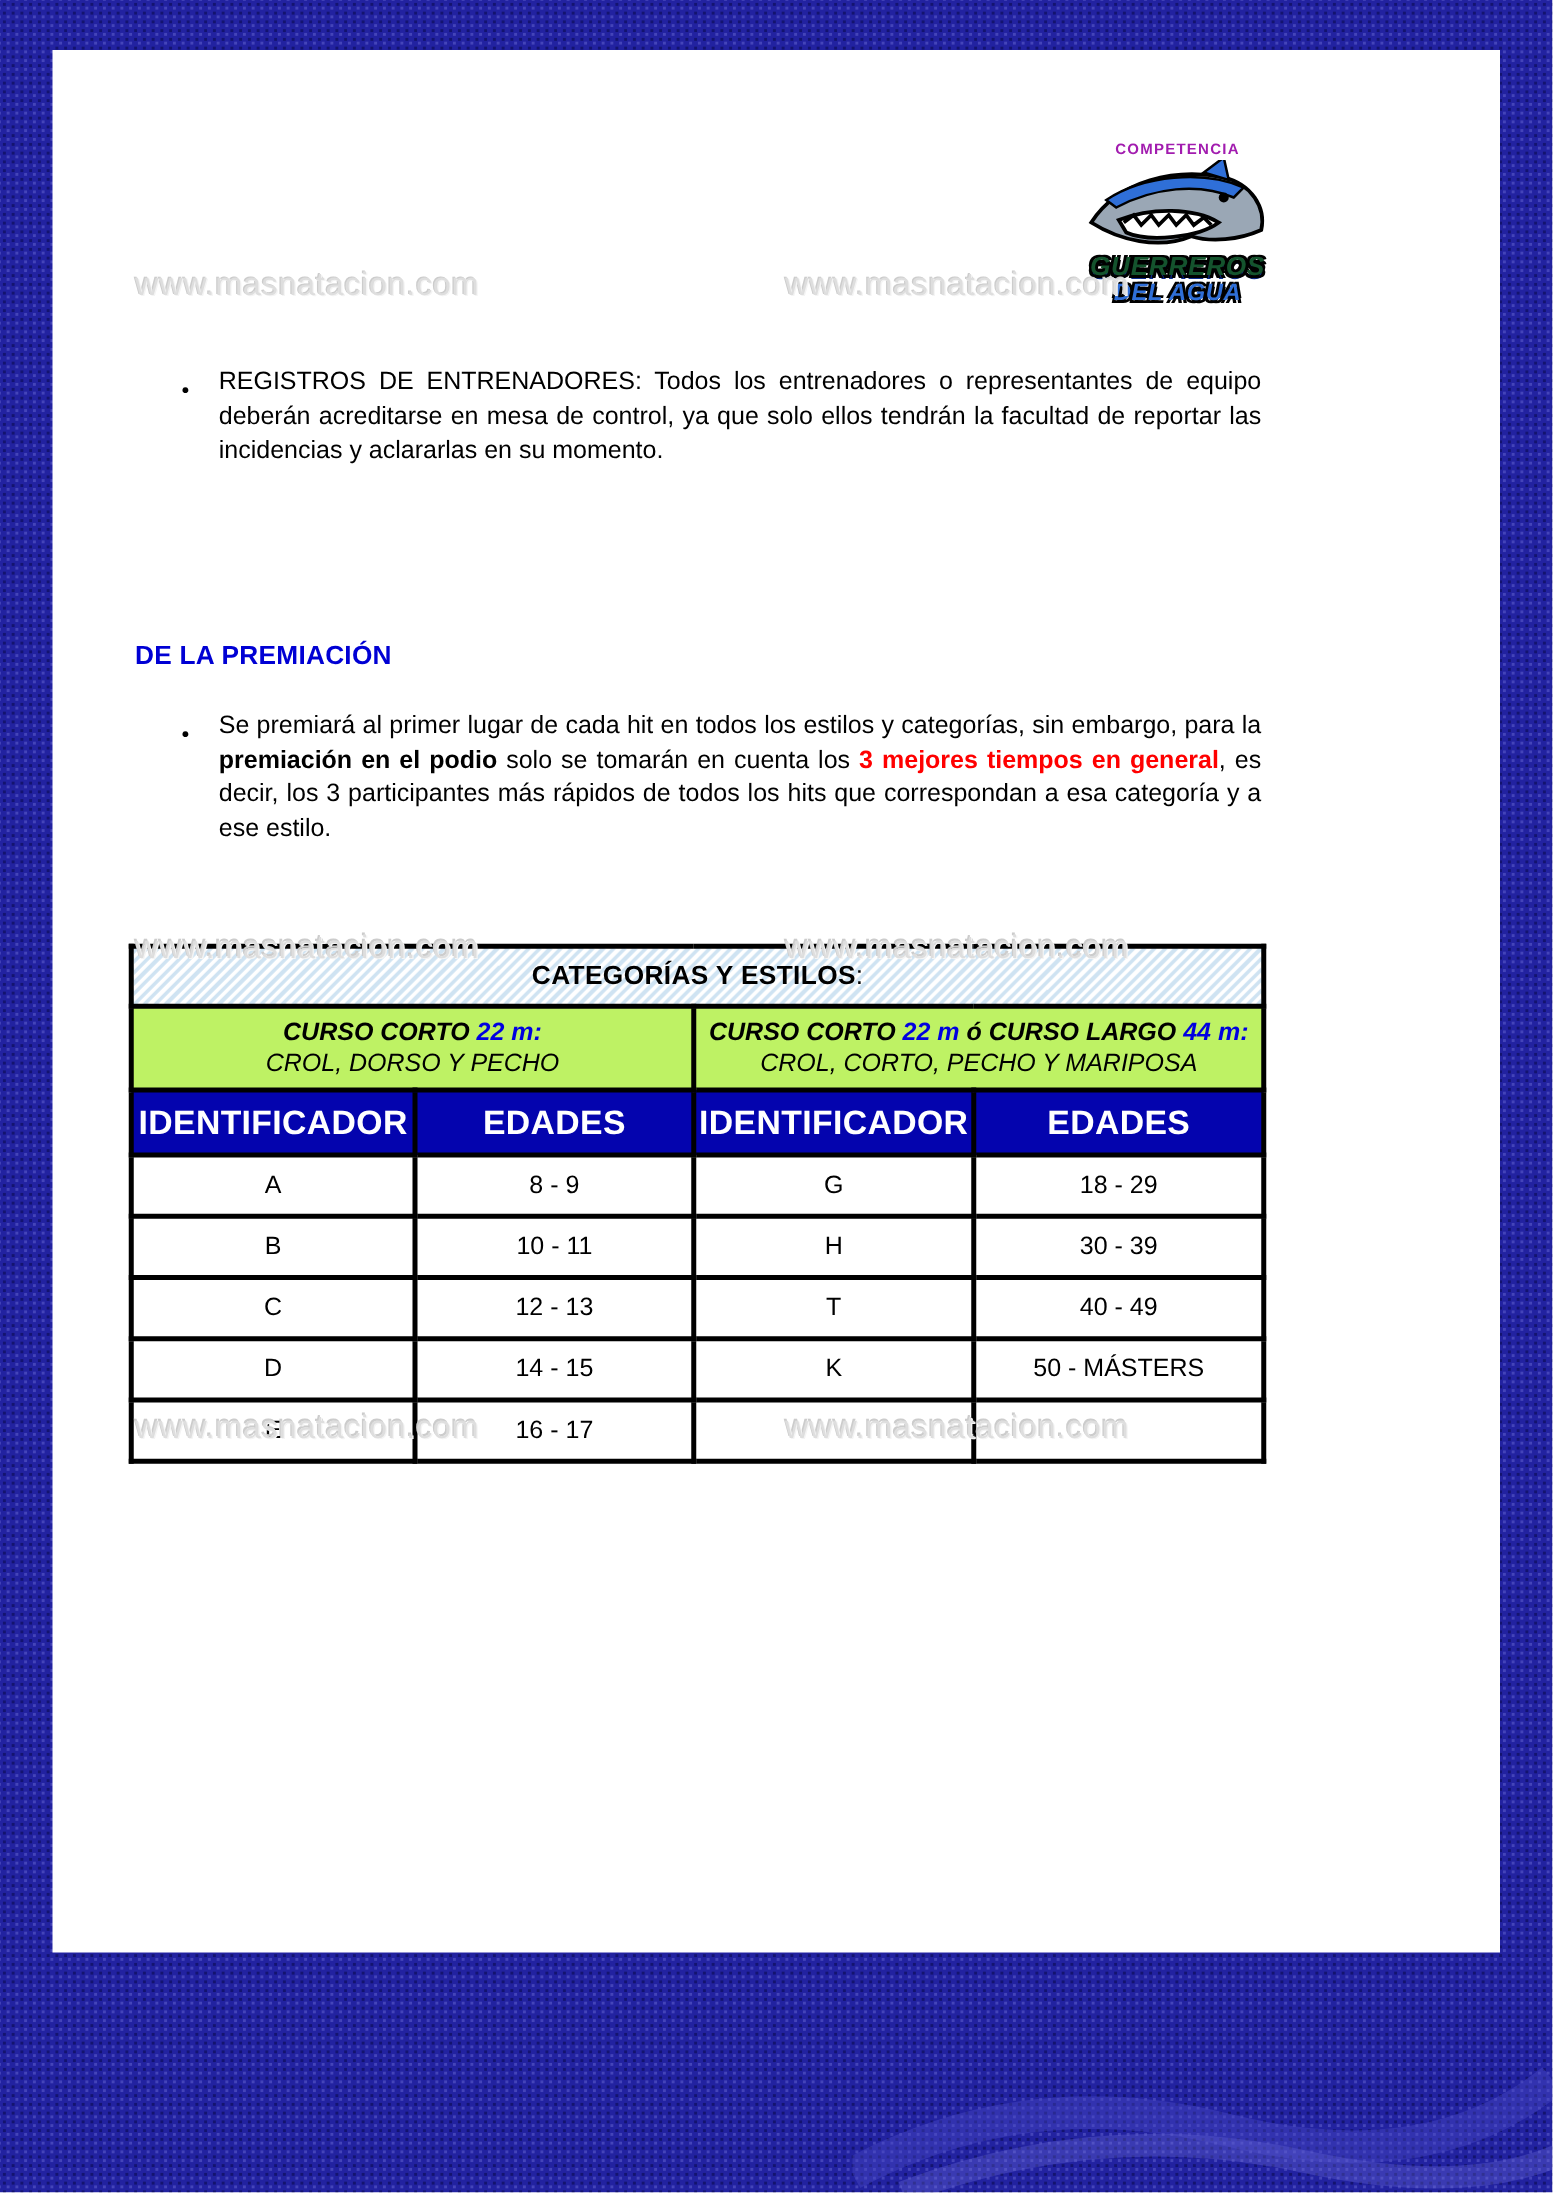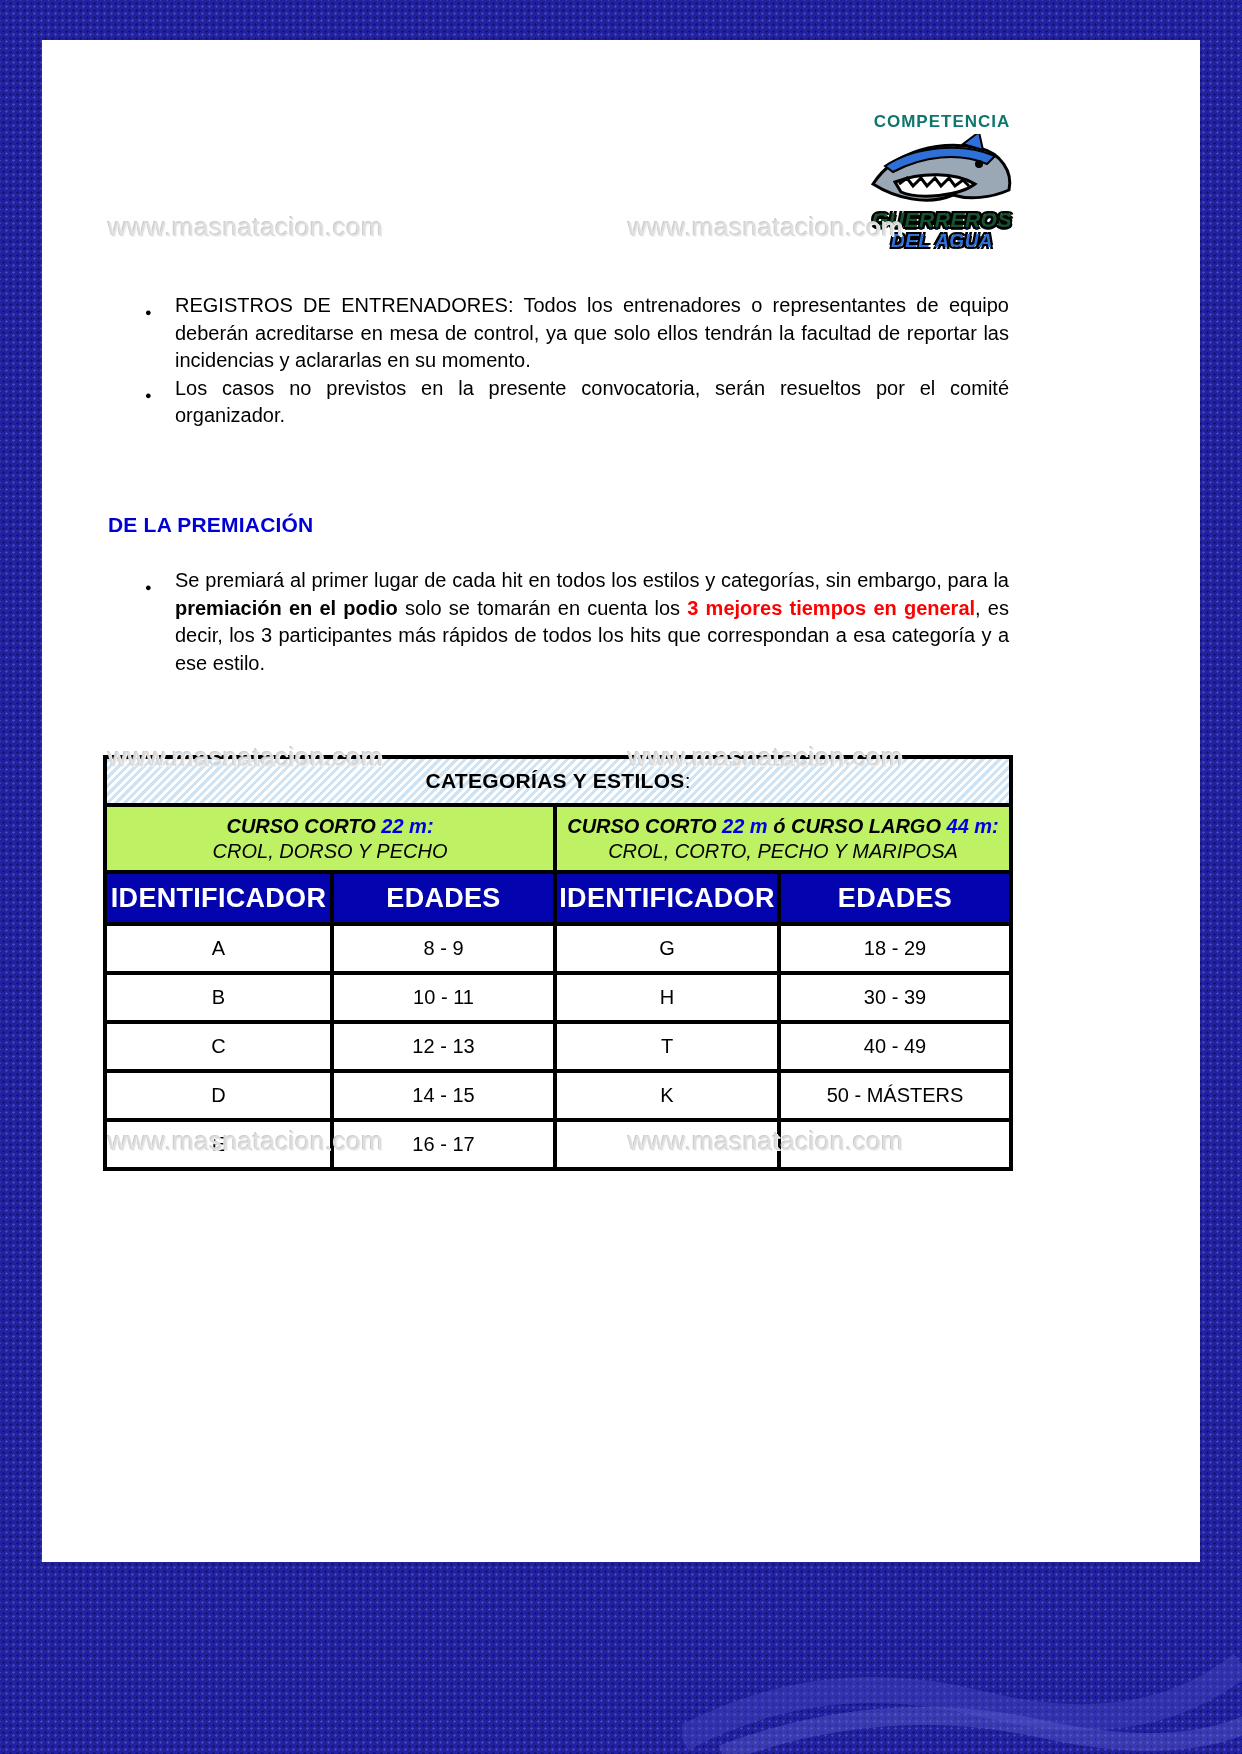--- a/index.html
+++ b/index.html
@@ -30,21 +30,21 @@
     font-weight:normal; font-size:26px; letter-spacing:.5px; white-space:nowrap;
     color:#dedede; text-shadow:1px 1px 0 #f4f4f4, -1px -1px 0 #cccccc;
     pointer-events:none;
   }
   .wm-r { left:586px; }
   .wm-l { left:66px; }
 
   
   .logo { position:absolute; left:820px; top:72px; width:160px; text-align:center; z-index:3; }
   .logo-top {
-    font-weight:bold; font-size:17px; letter-spacing:1px; color:#0f766e;
+    font-weight:bold; font-size:12px; letter-spacing:1px; color:#a21caf;
     text-shadow:1px 1px 0 #fff, -1px -1px 0 #fff, 1px -1px 0 #fff, -1px 1px 0 #fff;
   }
   .logo-shark { display:block; margin:2px auto 0; }
   .logo-name1 {
     font-weight:bold; font-style:italic; font-size:21px; letter-spacing:.5px; color:#14532d;
     text-shadow:-2px -2px 0 #000, 2px -2px 0 #000, -2px 2px 0 #000, 2px 2px 0 #000, 0 3px 0 #0c2d8f;
     margin-top:-4px;
   }
   .logo-name2 {
     font-weight:bold; font-style:italic; font-size:19px; letter-spacing:.5px; color:#2f6fd8;
@@ -121,21 +121,20 @@
   <div class="watermark wm-l" style="top:172px;">www.masnatacion.com</div>
   <div class="watermark wm-r" style="top:172px;">www.masnatacion.com</div>
   <div class="watermark wm-l" style="top:702px;">www.masnatacion.com</div>
   <div class="watermark wm-r" style="top:702px;">www.masnatacion.com</div>
   <div class="watermark wm-l" style="top:1086px;">www.masnatacion.com</div>
   <div class="watermark wm-r" style="top:1086px;">www.masnatacion.com</div>
 
   <div class="doc-text" style="top:252px;">
     <ul class="bullet-list">
       <li>REGISTROS DE ENTRENADORES: Todos los entrenadores o representantes de equipo deberán acreditarse en mesa de control, ya que solo ellos tendrán la facultad de reportar las incidencias y aclararlas en su momento.</li>
-      <li>Los casos no previstos en la presente convocatoria, serán resueltos por el comité organizador.</li>
     </ul>
   </div>
 
   <div class="section-heading">DE LA PREMIACIÓN</div>
 
   <div class="doc-text" style="top:527px;">
     <ul class="bullet-list">
       <li><span>Se premiará al primer lugar de cada hit en todos los estilos y categorías, sin embargo, para la </span><span class="bold-black">premiación en el podio</span><span> solo se tomarán en cuenta los </span><span class="bold-red">3 mejores tiempos en general</span><span>, es decir, los 3 participantes más rápidos de todos los hits que correspondan a esa categoría y a ese estilo.</span></li>
     </ul>
   </div>

